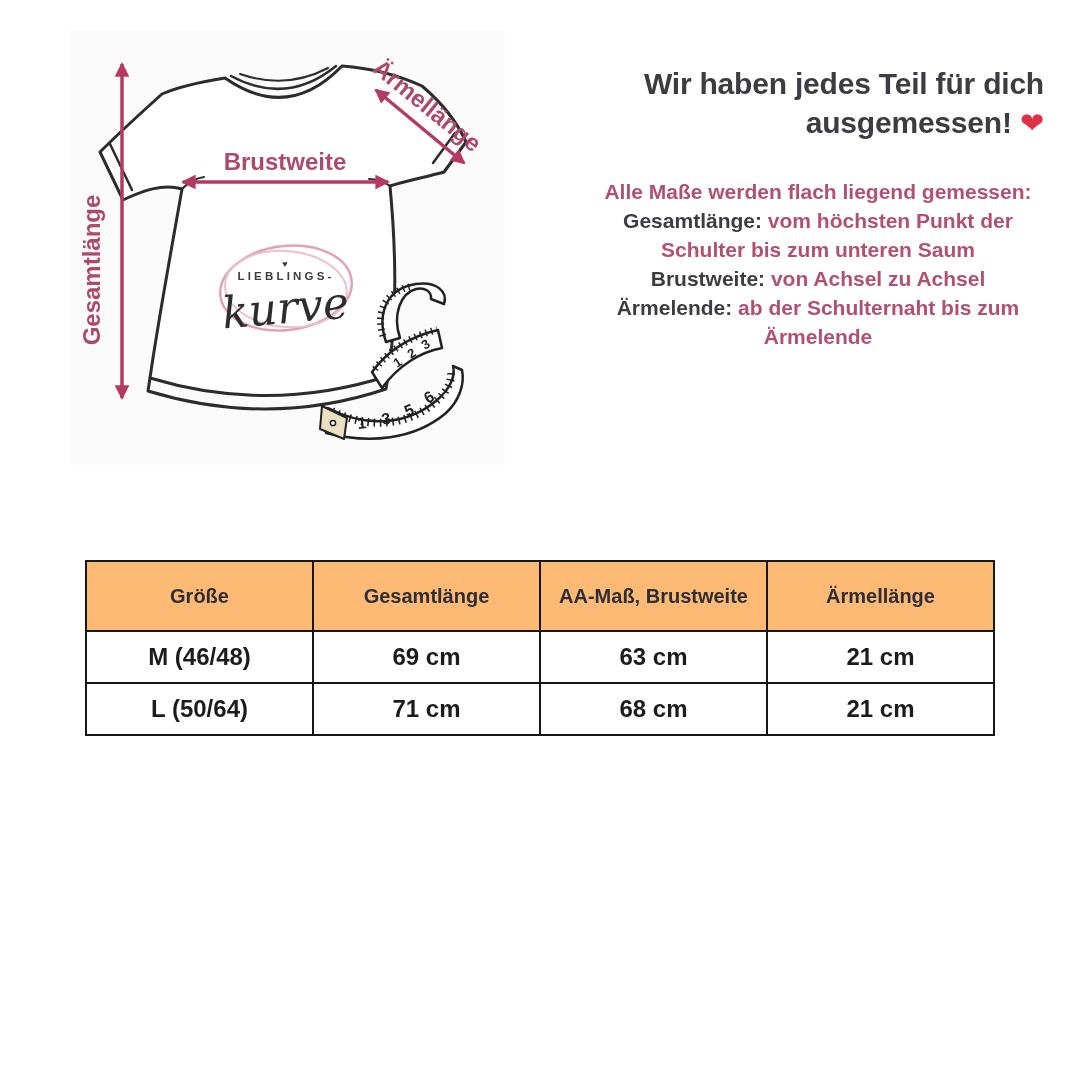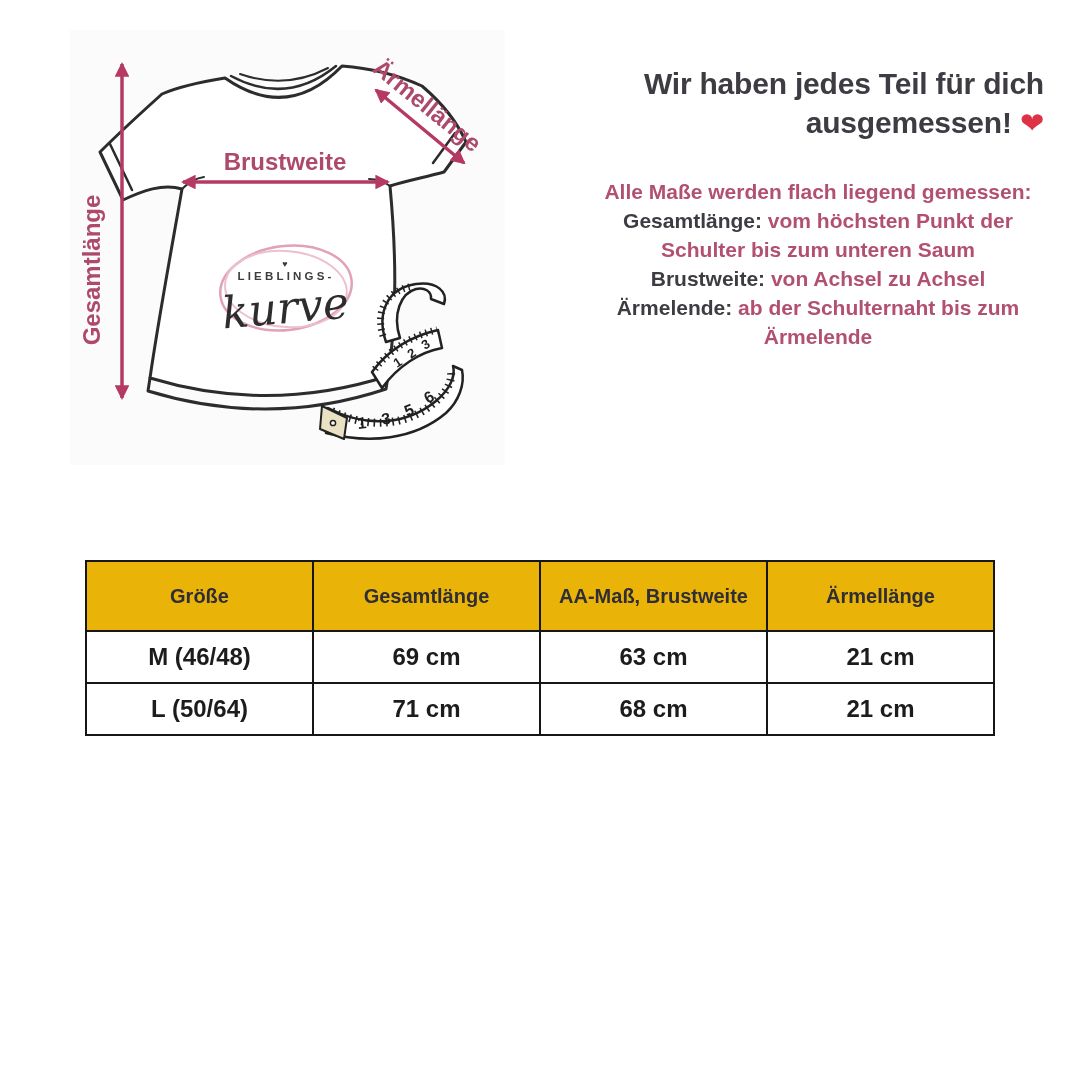--- a/index.html
+++ b/index.html
@@ -15,21 +15,21 @@
   .headline { font-size:30px; line-height:39px; font-weight:700; color:#3e3c42; letter-spacing:-0.2px;text-align:right; }
   .heart-glyph { color:#dd3246; font-size:29px; }
   .details { margin-top:34px; font-size:21px; line-height:29px; font-weight:700; color:#b25073;margin-left:40px; }
   .m-label { color:#3e3c42; }
   .note { margin-top:24px; font-size:21px; line-height:29px; font-weight:700; color:#b25073; }
 
   
   .product-title { position:absolute; left:85px; top:500px; font-size:28px; font-weight:700; color:#bd5a7d; letter-spacing:0.2px; }
   .size-table { position:absolute; left:85px; top:560px; width:910px; border-collapse:collapse; text-align:center; }
   .size-table th, .size-table td { border:2px solid #161616; font-weight:700; width:25%; }
-  .size-table th { height:70px; background:#eab308; font-size:20px; color:#2f2d35; }
+  .size-table th { height:70px; background:#fdba74; font-size:20px; color:#2f2d35; }
   .size-table td { height:52px; font-size:24px; color:#1c1c1c; }
 
   svg text { font-family:"Liberation Sans","DejaVu Sans",sans-serif; }
   .script-text { font-family:"DejaVu Serif","Liberation Serif",serif; font-style:italic; }
 </style>
 </head>
 <body>
 
 <div class="canvas">
 

